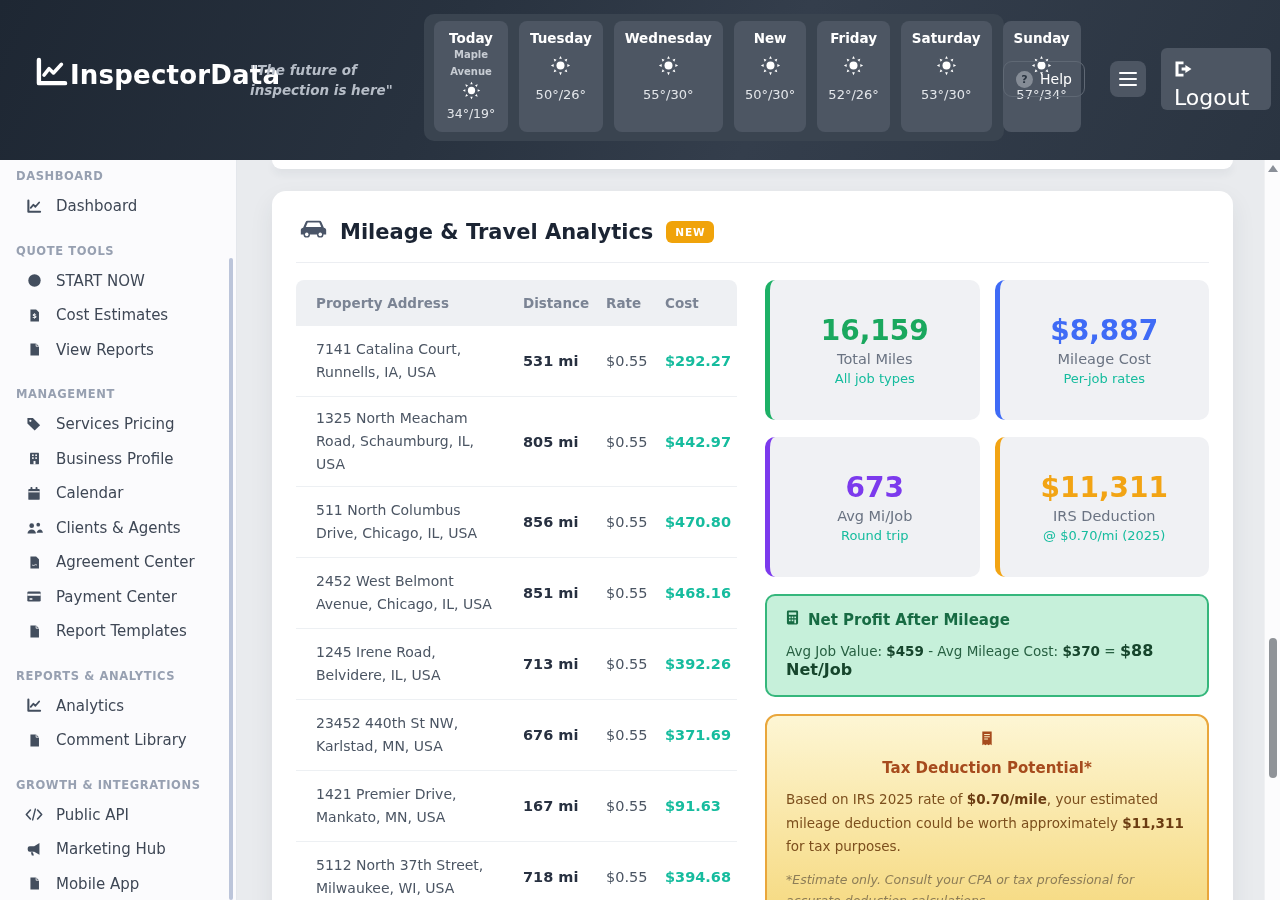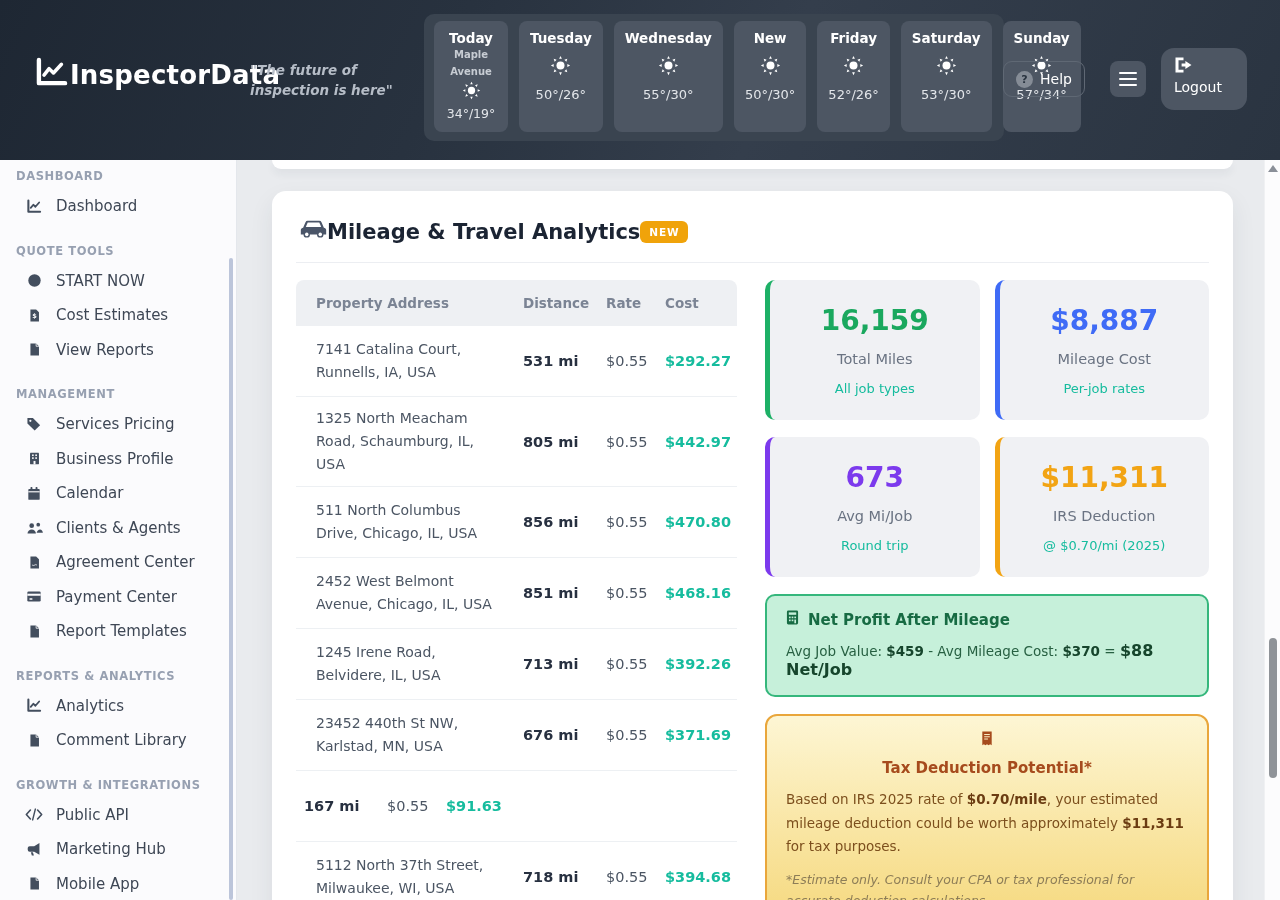--- a/index.html
+++ b/index.html
@@ -33,22 +33,22 @@
     border:1px solid #5f6874; border-radius:9px; background:transparent;
     display:flex; align-items:center; justify-content:center; gap:7px; color:#fff; font-size:14px; cursor:pointer;
   }
   .help-q { width:17px; height:17px; border-radius:50%; background:#858c96; color:#2a3440; font-size:11px; font-weight:bold; display:flex; align-items:center; justify-content:center; }
   .menu-btn {
     position:absolute; left:1110px; top:61px; width:36px; height:36px; border-radius:8px; background:#4d5663;
     display:flex; flex-direction:column; align-items:center; justify-content:center; gap:3.5px; cursor:pointer;
   }
   .menu-btn span { width:18px; height:2.6px; background:#fff; border-radius:2px; }
   .logout-btn {
-    position:absolute; left:1161px; top:48px; width:86px; height:62px; border-radius:13px; background:#4d5663;
-    color:#fff; font-size:14px; padding:9px 0 0 13px; cursor:pointer;
+    position:absolute; left:1161px; top:48px; width:110px; height:62px; border-radius:6px; background:#4d5663;
+    color:#fff; font-size:22px; padding:9px 0 0 13px; cursor:pointer;
   }
   .logout-btn .lbl { display:block; margin-top:3px; }
 
   
   .sidebar {
     position:absolute; top:160px; left:0; width:237px; bottom:0; background:#fbfbfd;
     border-right:1px solid #e4e7ec; padding-top:2px; overflow:hidden;
   }
   .side-section-label {
     margin:20px 0 6px 16px; font-size:11.5px; font-weight:bold; color:#97a0b1; letter-spacing:0.6px;
@@ -63,21 +63,21 @@
   
   .main { position:absolute; top:160px; left:238px; right:0; bottom:0; background:#e9ebee; overflow:hidden; }
   .prev-card {
     position:absolute; left:34px; top:0; width:961px; height:9px; background:#fff;
     border-radius:0 0 14px 14px; box-shadow:0 5px 9px rgba(40,50,65,0.06);
   }
   .card {
     position:absolute; left:34px; top:31px; width:961px; height:762px; background:#fff;
     border-radius:14px; box-shadow:0 10px 25px rgba(40,50,65,0.08); padding:22px 24px 0;
   }
-  .card-title-row { display:flex; align-items:center; padding:6px 0 18px 4px; border-bottom:1px solid #eceef2; }
+  .card-title-row { display:flex; align-items:center; gap:13px; padding:6px 0 18px 4px; border-bottom:1px solid #eceef2; }
   .card-title { font-size:21px; font-weight:bold; color:#1b2433; }
   .new-badge { background:#f0a30a; color:#fff; font-size:10.5px; font-weight:bold; letter-spacing:0.8px; padding:5px 9px; border-radius:6px; }
 
   .card-body { display:flex; gap:28px; padding-top:17px; }
 
   
   .mi-table { width:441px; flex:none; }
   .t-head { display:flex; background:#eef0f3; border-radius:8px 8px 0 0; padding:15px 0; color:#7b8494; font-weight:bold; font-size:13.5px; }
   .t-row { display:flex; align-items:center; border-bottom:1px solid #edf0f3; min-height:71px; padding:10px 0; }
   .c-addr { width:219px; padding-left:20px; padding-right:14px; }
@@ -87,21 +87,21 @@
   .t-row .c-addr { color:#4b5563; font-size:14px; line-height:1.65; }
   .t-row .c-dist { color:#273040; font-size:14.5px; font-weight:bold; }
   .t-row .c-rate { color:#4b5563; font-size:14.5px; }
   .t-row .c-cost { color:#16bc9e; font-size:14.5px; font-weight:bold; }
 
   
   .right-col { flex:1; }
   .stats-grid { display:grid; grid-template-columns:1fr 1fr; gap:17px 15px; }
   .stat-card {
     background:#f0f1f4; border-radius:10px; height:140px; border-left:5px solid #999;
-    display:flex; flex-direction:column; align-items:center; justify-content:center; gap:14px; text-align:center;
+    display:flex; flex-direction:column; align-items:center; justify-content:center; gap:4px; text-align:center;
   }
   .stat-value { font-size:28px; font-weight:bold; }
   .stat-label { font-size:14.5px; color:#6a7382; }
   .stat-sub { font-size:13px; color:#16bc9e; }
   .stat-card.green  { border-color:#1db066; } .stat-card.green  .stat-value { color:#1aa85e; }
   .stat-card.blue   { border-color:#3f6bf6; } .stat-card.blue   .stat-value { color:#3f6bf6; }
   .stat-card.purple { border-color:#7c3aed; } .stat-card.purple .stat-value { color:#7c3aed; }
   .stat-card.orange { border-color:#f2a414; } .stat-card.orange .stat-value { color:#f2a414; }
 
   .net-box {
@@ -454,20 +454,21 @@
           <span class="c-rate">$0.55</span>
           <span class="c-cost">$392.26</span>
         </div>
         <div class="t-row">
           <span class="c-addr">23452 440th St NW, Karlstad, MN, USA</span>
           <span class="c-dist">676 mi</span>
           <span class="c-rate">$0.55</span>
           <span class="c-cost">$371.69</span>
         </div>
         <div class="t-row">
+          <span class="c-addr">1421 Premier Drive, Mankato, MN, USA</span>
           <span class="c-dist">167 mi</span>
           <span class="c-rate">$0.55</span>
           <span class="c-cost">$91.63</span>
         </div>
         <div class="t-row">
           <span class="c-addr">5112 North 37th Street, Milwaukee, WI, USA</span>
           <span class="c-dist">718 mi</span>
           <span class="c-rate">$0.55</span>
           <span class="c-cost">$394.68</span>
         </div>

